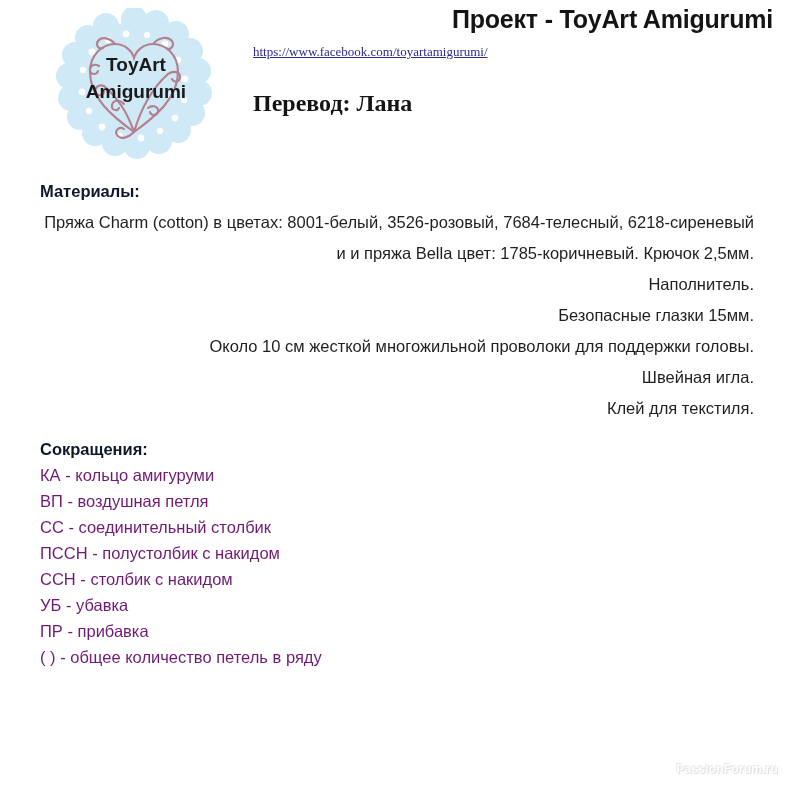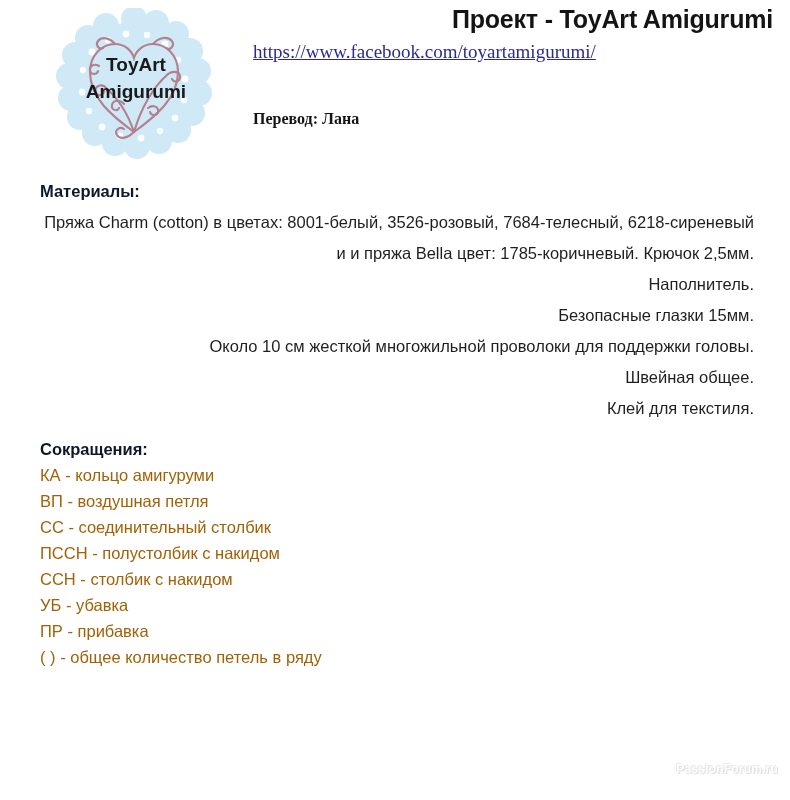--- a/index.html
+++ b/index.html
@@ -61,32 +61,32 @@
     line-height: 30px;
     margin: 0;
     white-space: nowrap;
     text-align: right;
   }
 
   .doc-link {
     display: inline-block;
     margin-top: 6px;
     font-family: "Liberation Serif", serif;
-    font-size: 19px;
+    font-size: 13px;
     line-height: 24px;
     color: #2b2b8f;
     text-decoration: underline;
     text-underline-offset: 1px;
     white-space: nowrap;
   }
 
   .translator {
-    margin-top: 40px;
+    margin-top: 24px;
     font-family: "Liberation Serif", serif;
-    font-size: 16px;
+    font-size: 24px;
     font-weight: bold;
     color: #141414;
     line-height: 30px;
     white-space: nowrap;
   }
 
   
   .content {
     position: absolute;
     left: 40px;
@@ -123,21 +123,21 @@
     line-height: 26px;
   }
   .abbrev-list {
     list-style: none;
     margin: 0;
     padding: 0;
   }
   .abbrev-list li {
     font-size: 16.5px;
     font-weight: normal;
-    color: #a16207;
+    color: #701a75;
     line-height: 26px;
     margin: 0;
   }
 
   
   .watermark {
     position: absolute;
     right: 12px;
     bottom: 24px;
     font-size: 12px;
@@ -229,21 +229,21 @@
 
   <div class="content">
 
     <div class="materials-block">
       <h2 class="section-heading">Материалы:</h2>
       <ul class="materials-list">
         <li>Пряжа Charm (cotton) в цветах: 8001-белый, 3526-розовый, 7684-телесный, 6218-сиреневый и и пряжа Bella цвет: 1785-коричневый. Крючок 2,5мм.</li>
         <li>Наполнитель.</li>
         <li>Безопасные глазки 15мм.</li>
         <li>Около 10 см жесткой многожильной проволоки для поддержки головы.</li>
-        <li>Швейная общее.</li>
+        <li>Швейная игла.</li>
         <li>Клей для текстиля.</li>
       </ul>
     </div>
 
     <div class="abbrev-block">
       <h2 class="section-heading">Сокращения:</h2>
       <ul class="abbrev-list">
         <li>КА - кольцо амигуруми</li>
         <li>ВП - воздушная петля</li>
         <li>СС - соединительный столбик</li>

